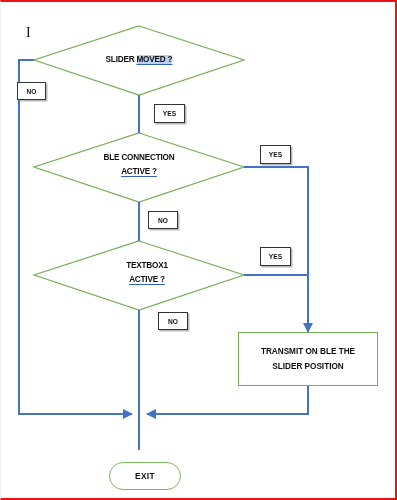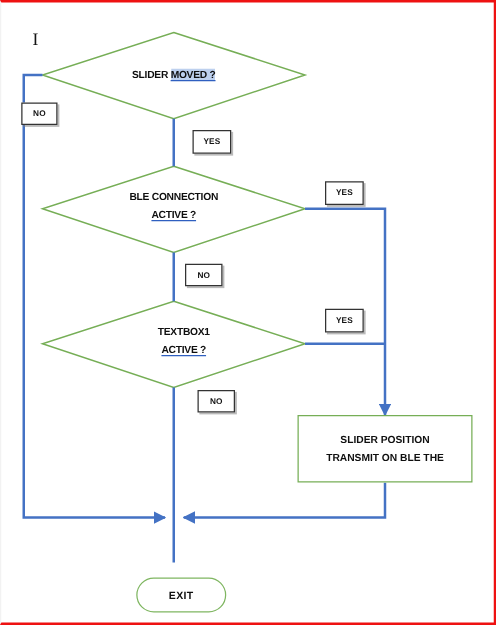--- a/index.html
+++ b/index.html
@@ -161,22 +161,22 @@
   <div class="label-chip" style="left:259px; top:143px; width:31px; height:19px;">YES</div>
 
   <div class="label-chip" style="left:147px; top:209px; width:30px; height:18px;">NO</div>
 
   <div class="label-chip" style="left:259px; top:245px; width:31px; height:19px;">YES</div>
 
   <div class="label-chip" style="left:157px; top:310px; width:30px; height:18px;">NO</div>
 
   <div class="process-box" style="left:237px; top:330px; width:140px; height:54px;">
     <div>
+      <div>TRANSMIT ON BLE THE</div>
       <div>SLIDER POSITION</div>
-      <div>TRANSMIT ON BLE THE</div>
     </div>
   </div>
 
   <div class="terminal-box" style="left:108px; top:460px; width:72px; height:28px;">
     <span>EXIT</span>
   </div>
 
 </div>
 
 </body></html>

